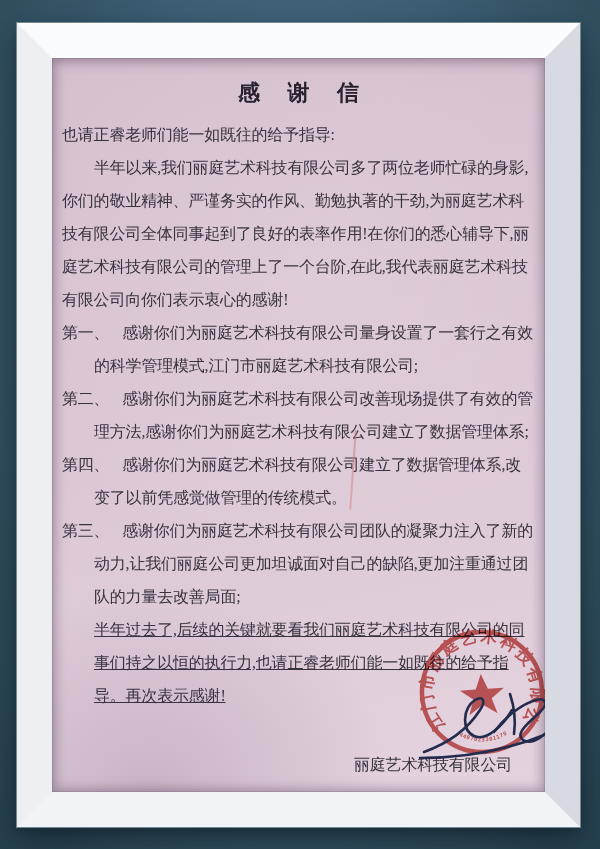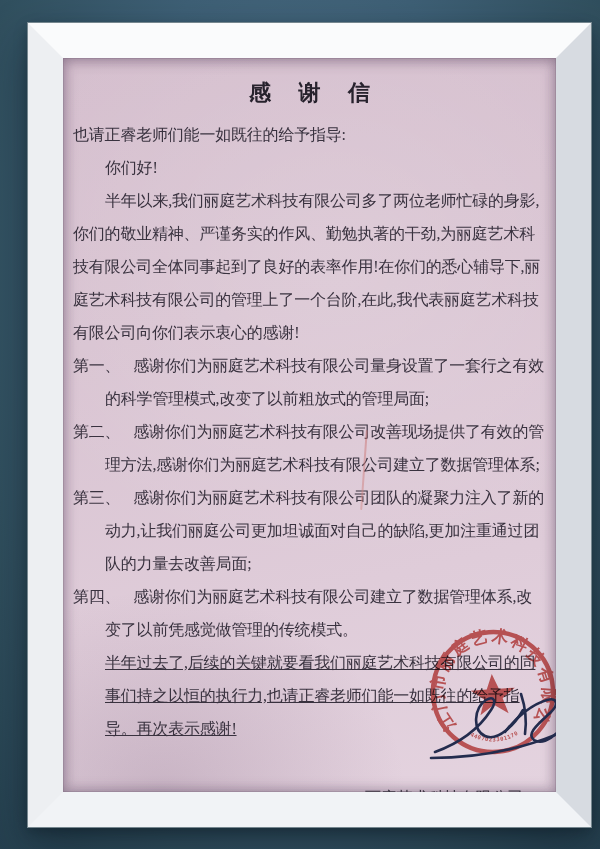--- a/index.html
+++ b/index.html
@@ -8,21 +8,21 @@
     position:relative;
     width:600px;height:849px;
     overflow:hidden;
     background:
       radial-gradient(ellipse at 50% 32%, #4a6b81 0%, #3e6076 42%, #31505f 76%, #264150 100%);
     font-family:"Liberation Serif","DejaVu Serif",serif;
   }
   
   .frame{
     position:absolute;
-    left:28px;top:23px;
+    left:17px;top:23px;
     width:563px;height:804px;
     border:35px solid #eef0f3;
     border-top-color:#fafbfc;
     border-left-color:#edeff2;
     border-right-color:#d7dbe1;
     border-bottom-color:#f1f3f6;
     box-shadow:
       0 0 0 1px #76878f,
       0 20px 44px rgba(8,20,30,.45),
       0 5px 12px rgba(8,20,30,.35);
@@ -102,27 +102,26 @@
 </head>
 <body>
 
 <div class="scene">
   <div class="frame">
     <div class="paper">
 
       <h1 class="title">感 谢 信</h1>
 
       <p>也请正睿老师们能一如既往的给予指导:</p>
-      <p class="indent">你们好!</p>
       <p class="indent">半年以来,我们丽庭艺术科技有限公司多了两位老师忙碌的身影,你们的敬业精神、严谨务实的作风、勤勉执著的干劲,为丽庭艺术科技有限公司全体同事起到了良好的表率作用!在你们的悉心辅导下,丽庭艺术科技有限公司的管理上了一个台阶,在此,我代表丽庭艺术科技有限公司向你们表示衷心的感谢!</p>
 
-      <p class="item"><span class="item-label">第一、</span><span>感谢你们为丽庭艺术科技有限公司量身设置了一套行之有效的科学管理模式,改变了以前粗放式的管理局面;</span></p>
+      <p class="item"><span class="item-label">第一、</span><span>感谢你们为丽庭艺术科技有限公司量身设置了一套行之有效的科学管理模式,江门市丽庭艺术科技有限公司;</span></p>
       <p class="item"><span class="item-label">第二、</span><span>感谢你们为丽庭艺术科技有限公司改善现场提供了有效的管理方法,感谢你们为丽庭艺术科技有限公司建立了数据管理体系;</span></p>
+      <p class="item"><span class="item-label">第四、</span><span>感谢你们为丽庭艺术科技有限公司建立了数据管理体系,改变了以前凭感觉做管理的传统模式。</span></p>
       <p class="item"><span class="item-label">第三、</span><span>感谢你们为丽庭艺术科技有限公司团队的凝聚力注入了新的动力,让我们丽庭公司更加坦诚面对自己的缺陷,更加注重通过团队的力量去改善局面;</span></p>
-      <p class="item"><span class="item-label">第四、</span><span>感谢你们为丽庭艺术科技有限公司建立了数据管理体系,改变了以前凭感觉做管理的传统模式。</span></p>
 
       <p class="closing">半年过去了,后续的关键就要看我们丽庭艺术科技有限公司的同事们持之以恒的执行力,也请正睿老师们能一如既往的给予指导。再次表示感谢!</p>
 
       <div class="sig">
         <p>丽庭艺术科技有限公司</p>
 
       </div>
 
       <div class="scratch"></div>
 

